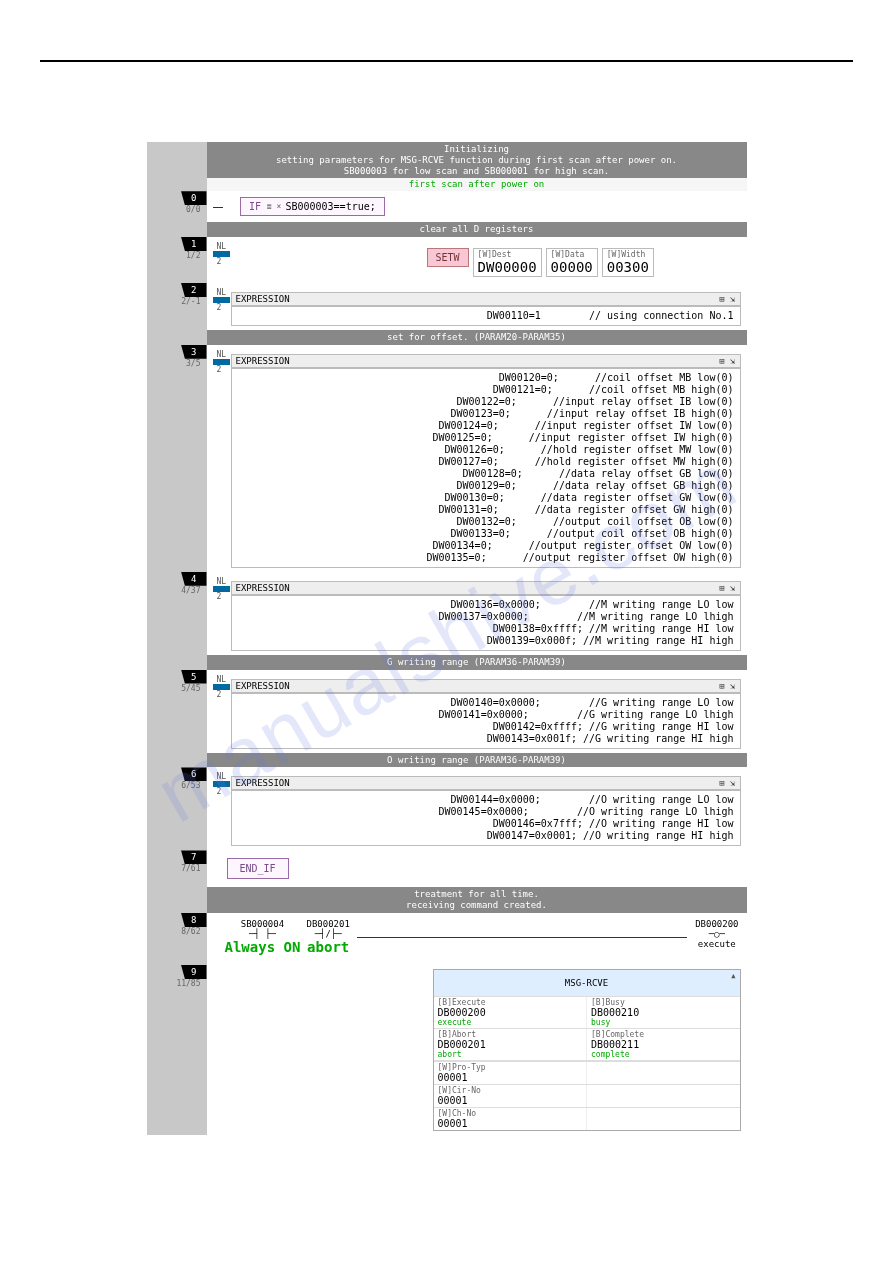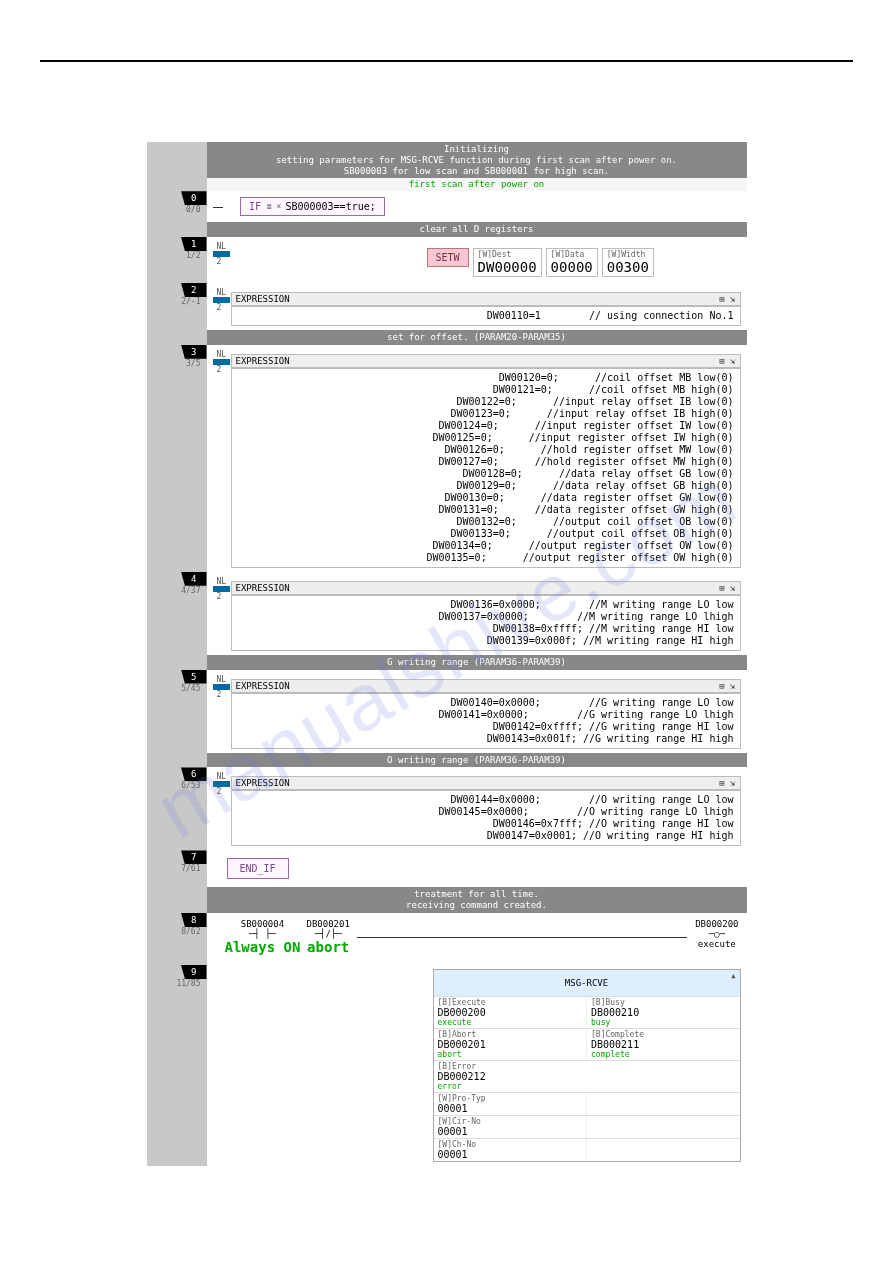--- a/index.html
+++ b/index.html
@@ -293,25 +293,20 @@
                 <div class="val">DB000201</div>
                 <div class="gr">abort</div>
               </div>
               <div class="cell">
                 <div class="tag">[B]Complete</div>
                 <div class="val">DB000211</div>
                 <div class="gr">complete</div>
               </div>
             </div>
             <div class="row">
-              <div class="cell">
-                <div class="tag">[B]Error</div>
-                <div class="val">DB000212</div>
-                <div class="gr">error</div>
-              </div>
             </div>
             <div class="row">
               <div class="cell">
                 <div class="tag">[W]Pro-Typ</div>
                 <div class="val">00001</div>
               </div>
               <div class="cell"></div>
             </div>
             <div class="row">
               <div class="cell">

